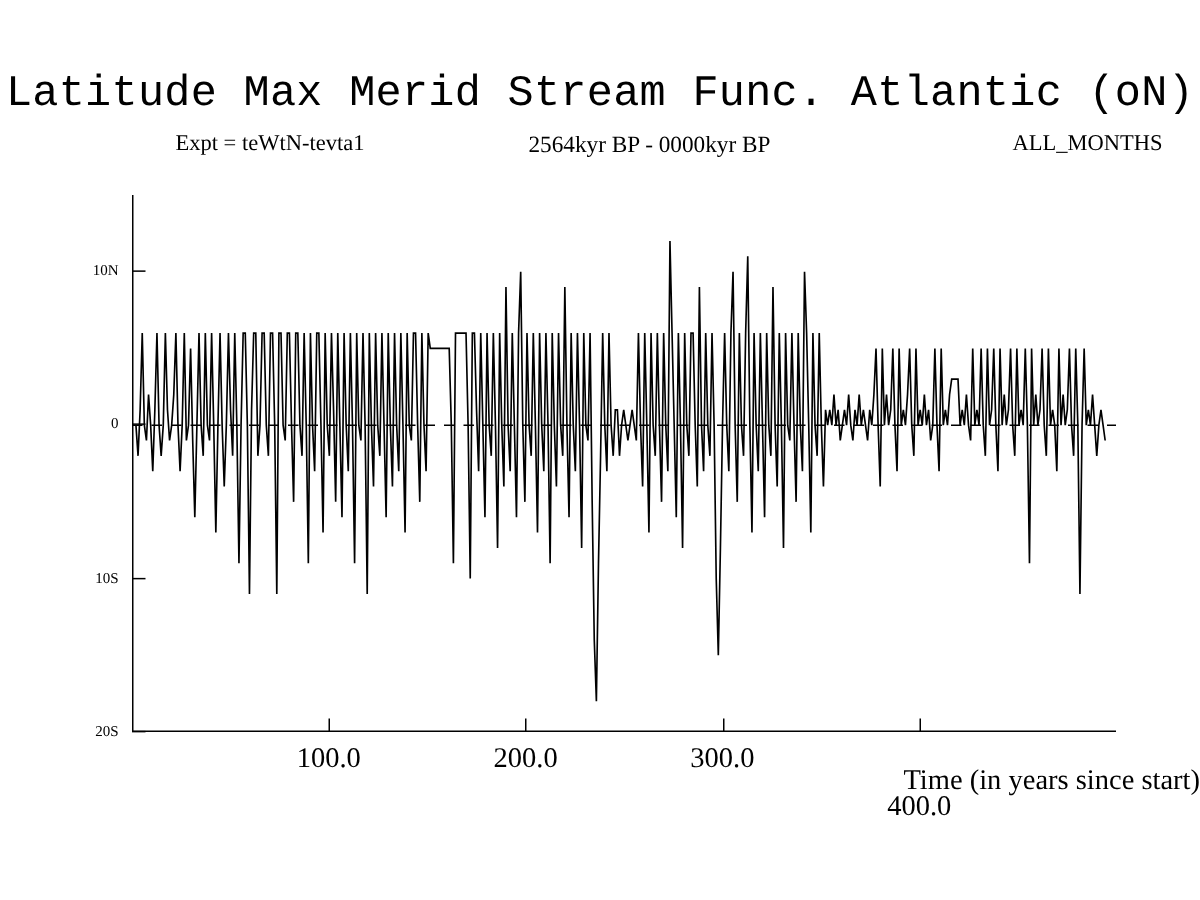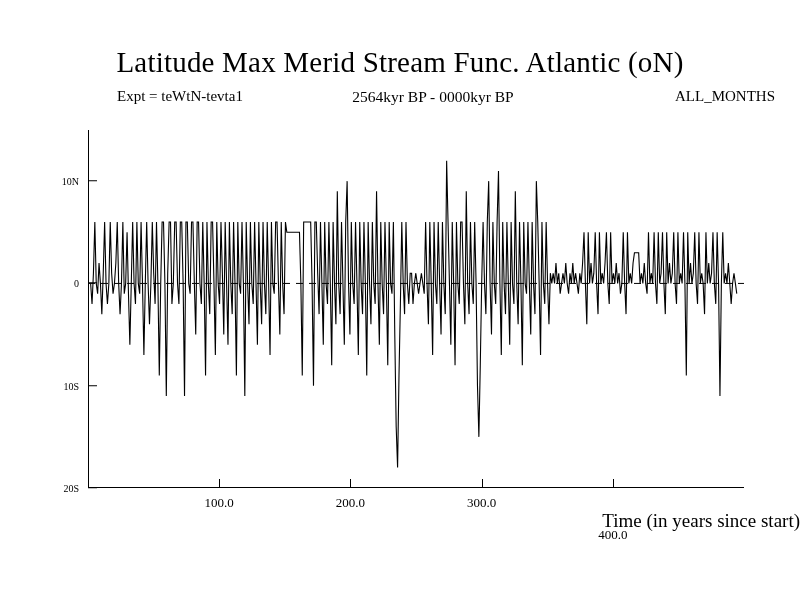--- a/index.html
+++ b/index.html
@@ -18,21 +18,21 @@
     position: relative;
     width: 800px;
     height: 600px;
   }
   .title {
     position: absolute;
     left: 0;
     top: 46px;
     width: 800px;
     text-align: center;
-    font-family: Liberation Serif, serif;
+    font-family: Liberation Mono, monospace;
     font-size: 29px;
     letter-spacing: 0.2px;
     white-space: nowrap;
   }
   .subrow {
     position: absolute;
     top: 88px;
     left: 0;
     width: 800px;
     height: 22px;
@@ -105,21 +105,21 @@
     bottom: 0;
     width: 0;
     height: 9px;
     border-left: 1.5px solid #000;
   }
   .xtick-label {
     position: absolute;
     top: 100%;
     transform: translateX(-50%);
     padding-top: 7px;
-    font-size: 13px;
+    font-size: 19px;
     white-space: nowrap;
   }
   .xaxis-title {
     position: absolute;
     left: 0;
     top: 510px;
     width: 800px;
     text-align: right;
     font-size: 19px;
   }

